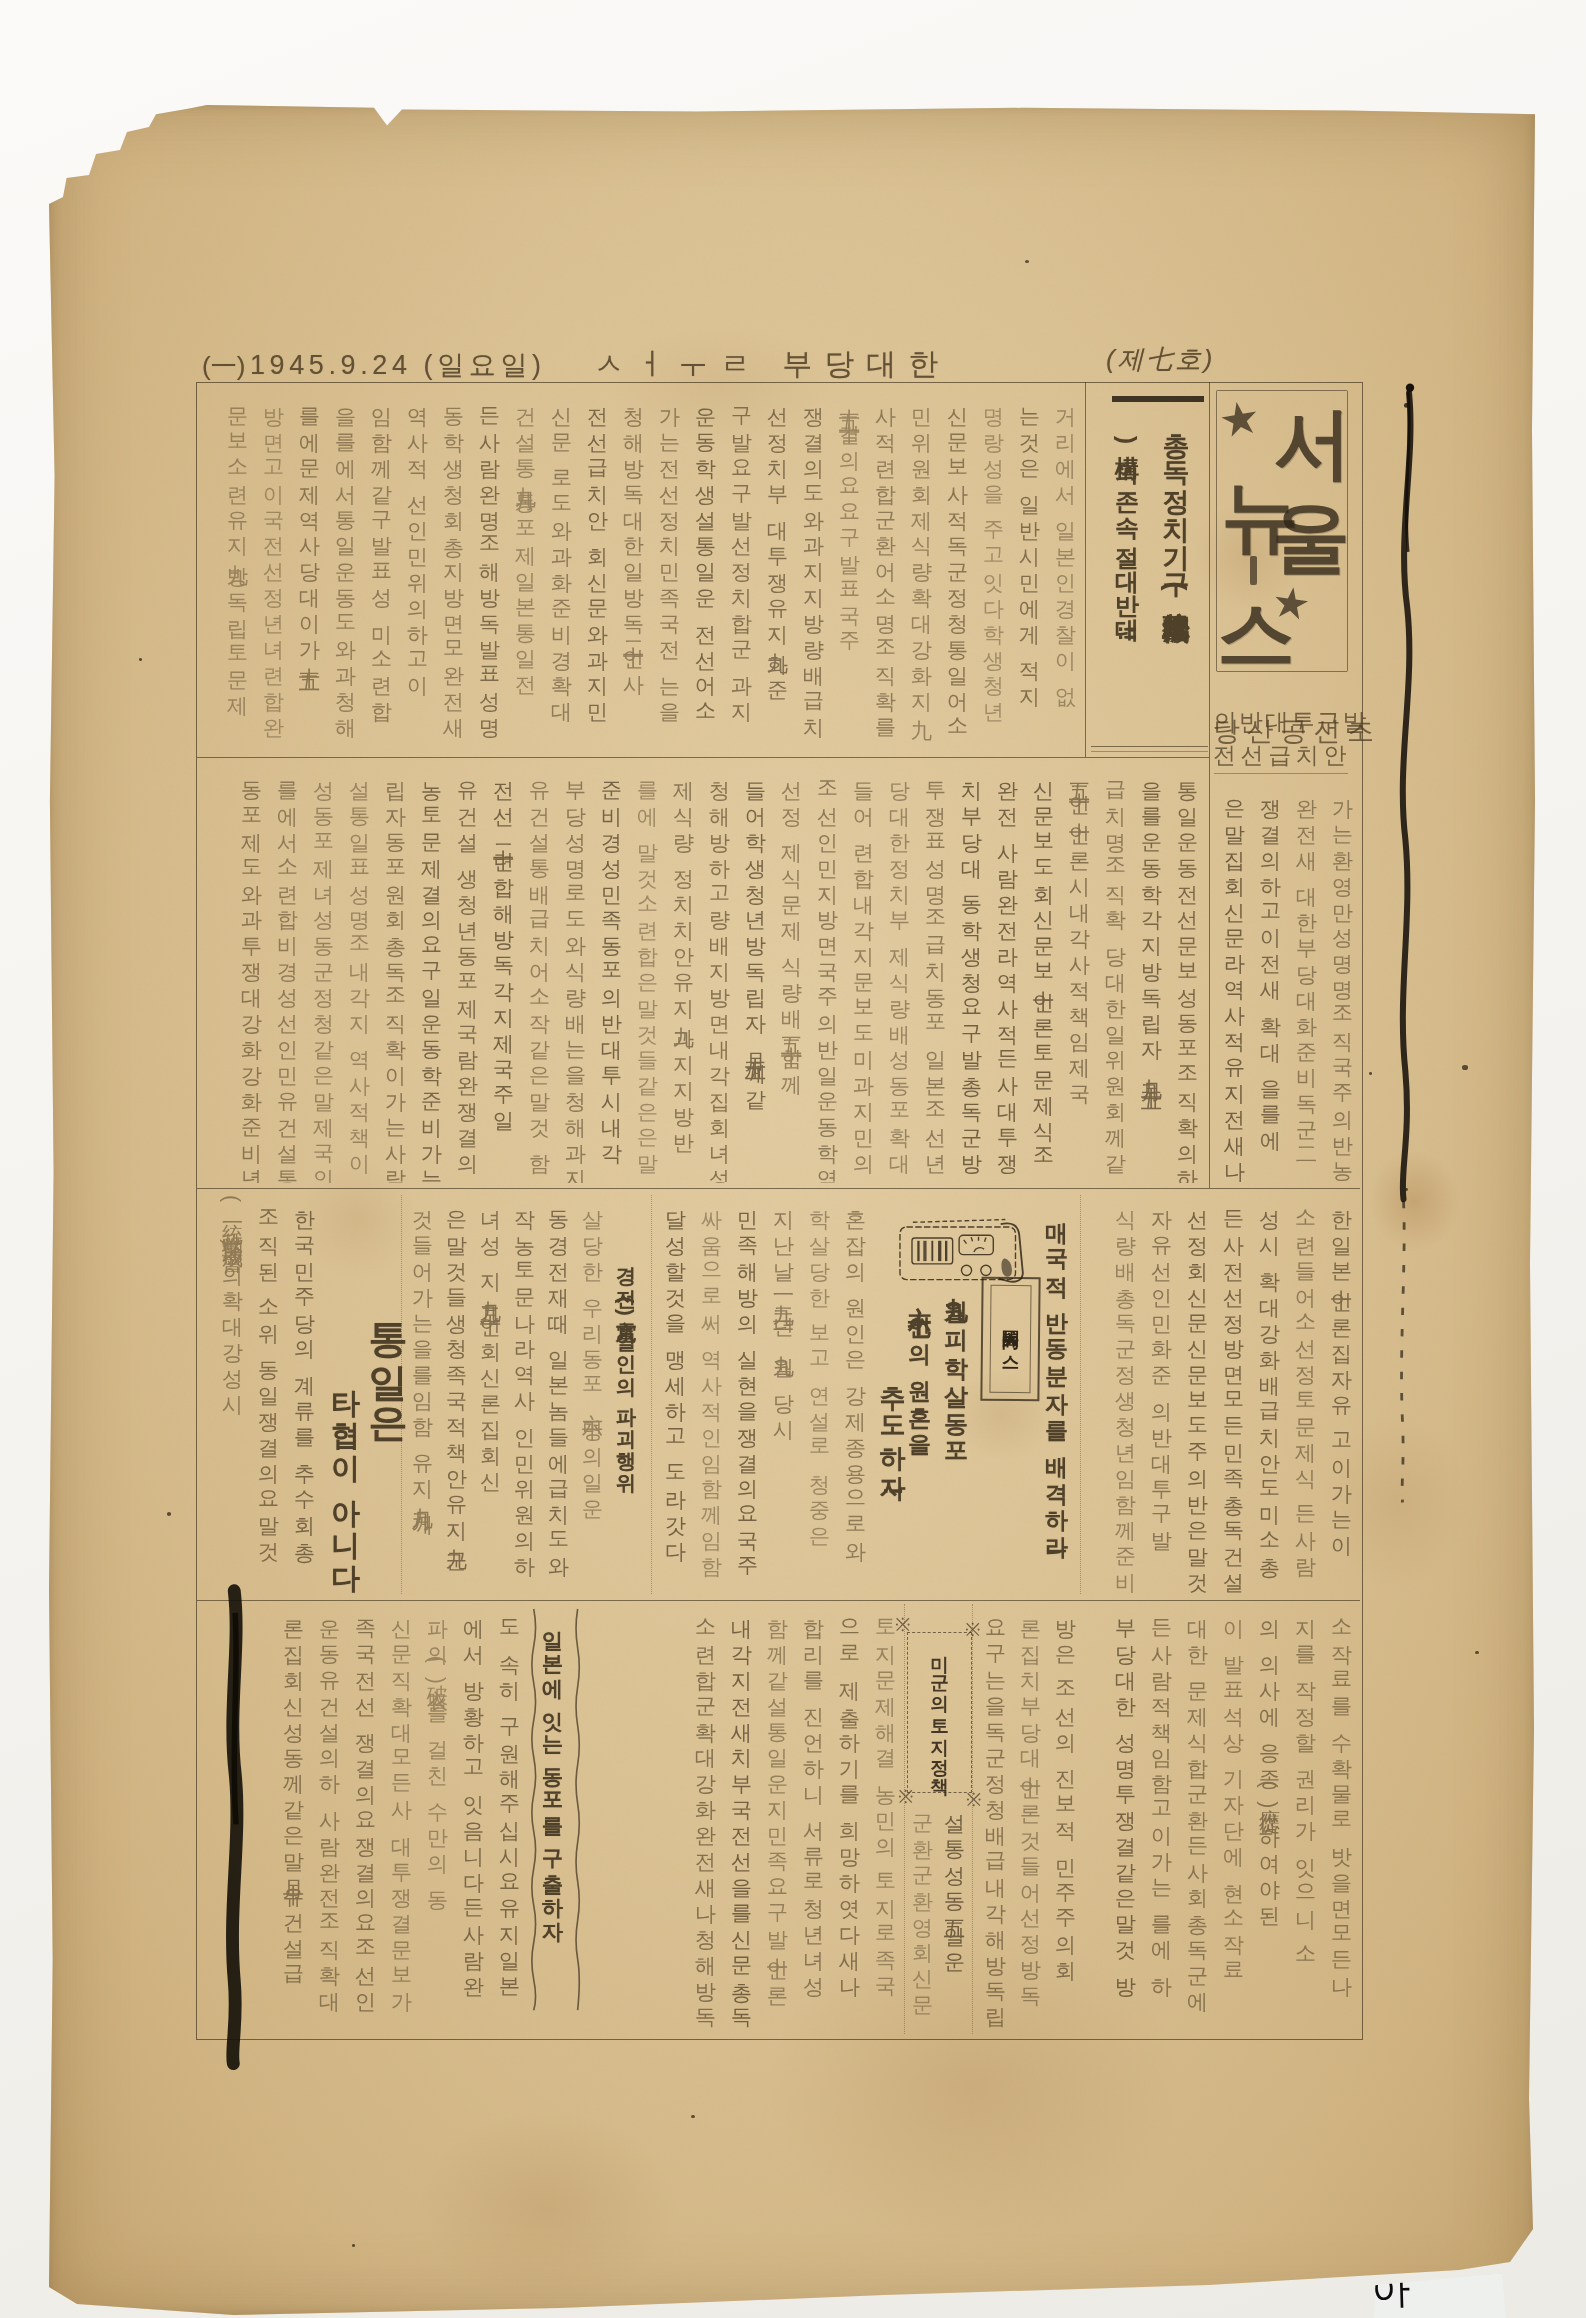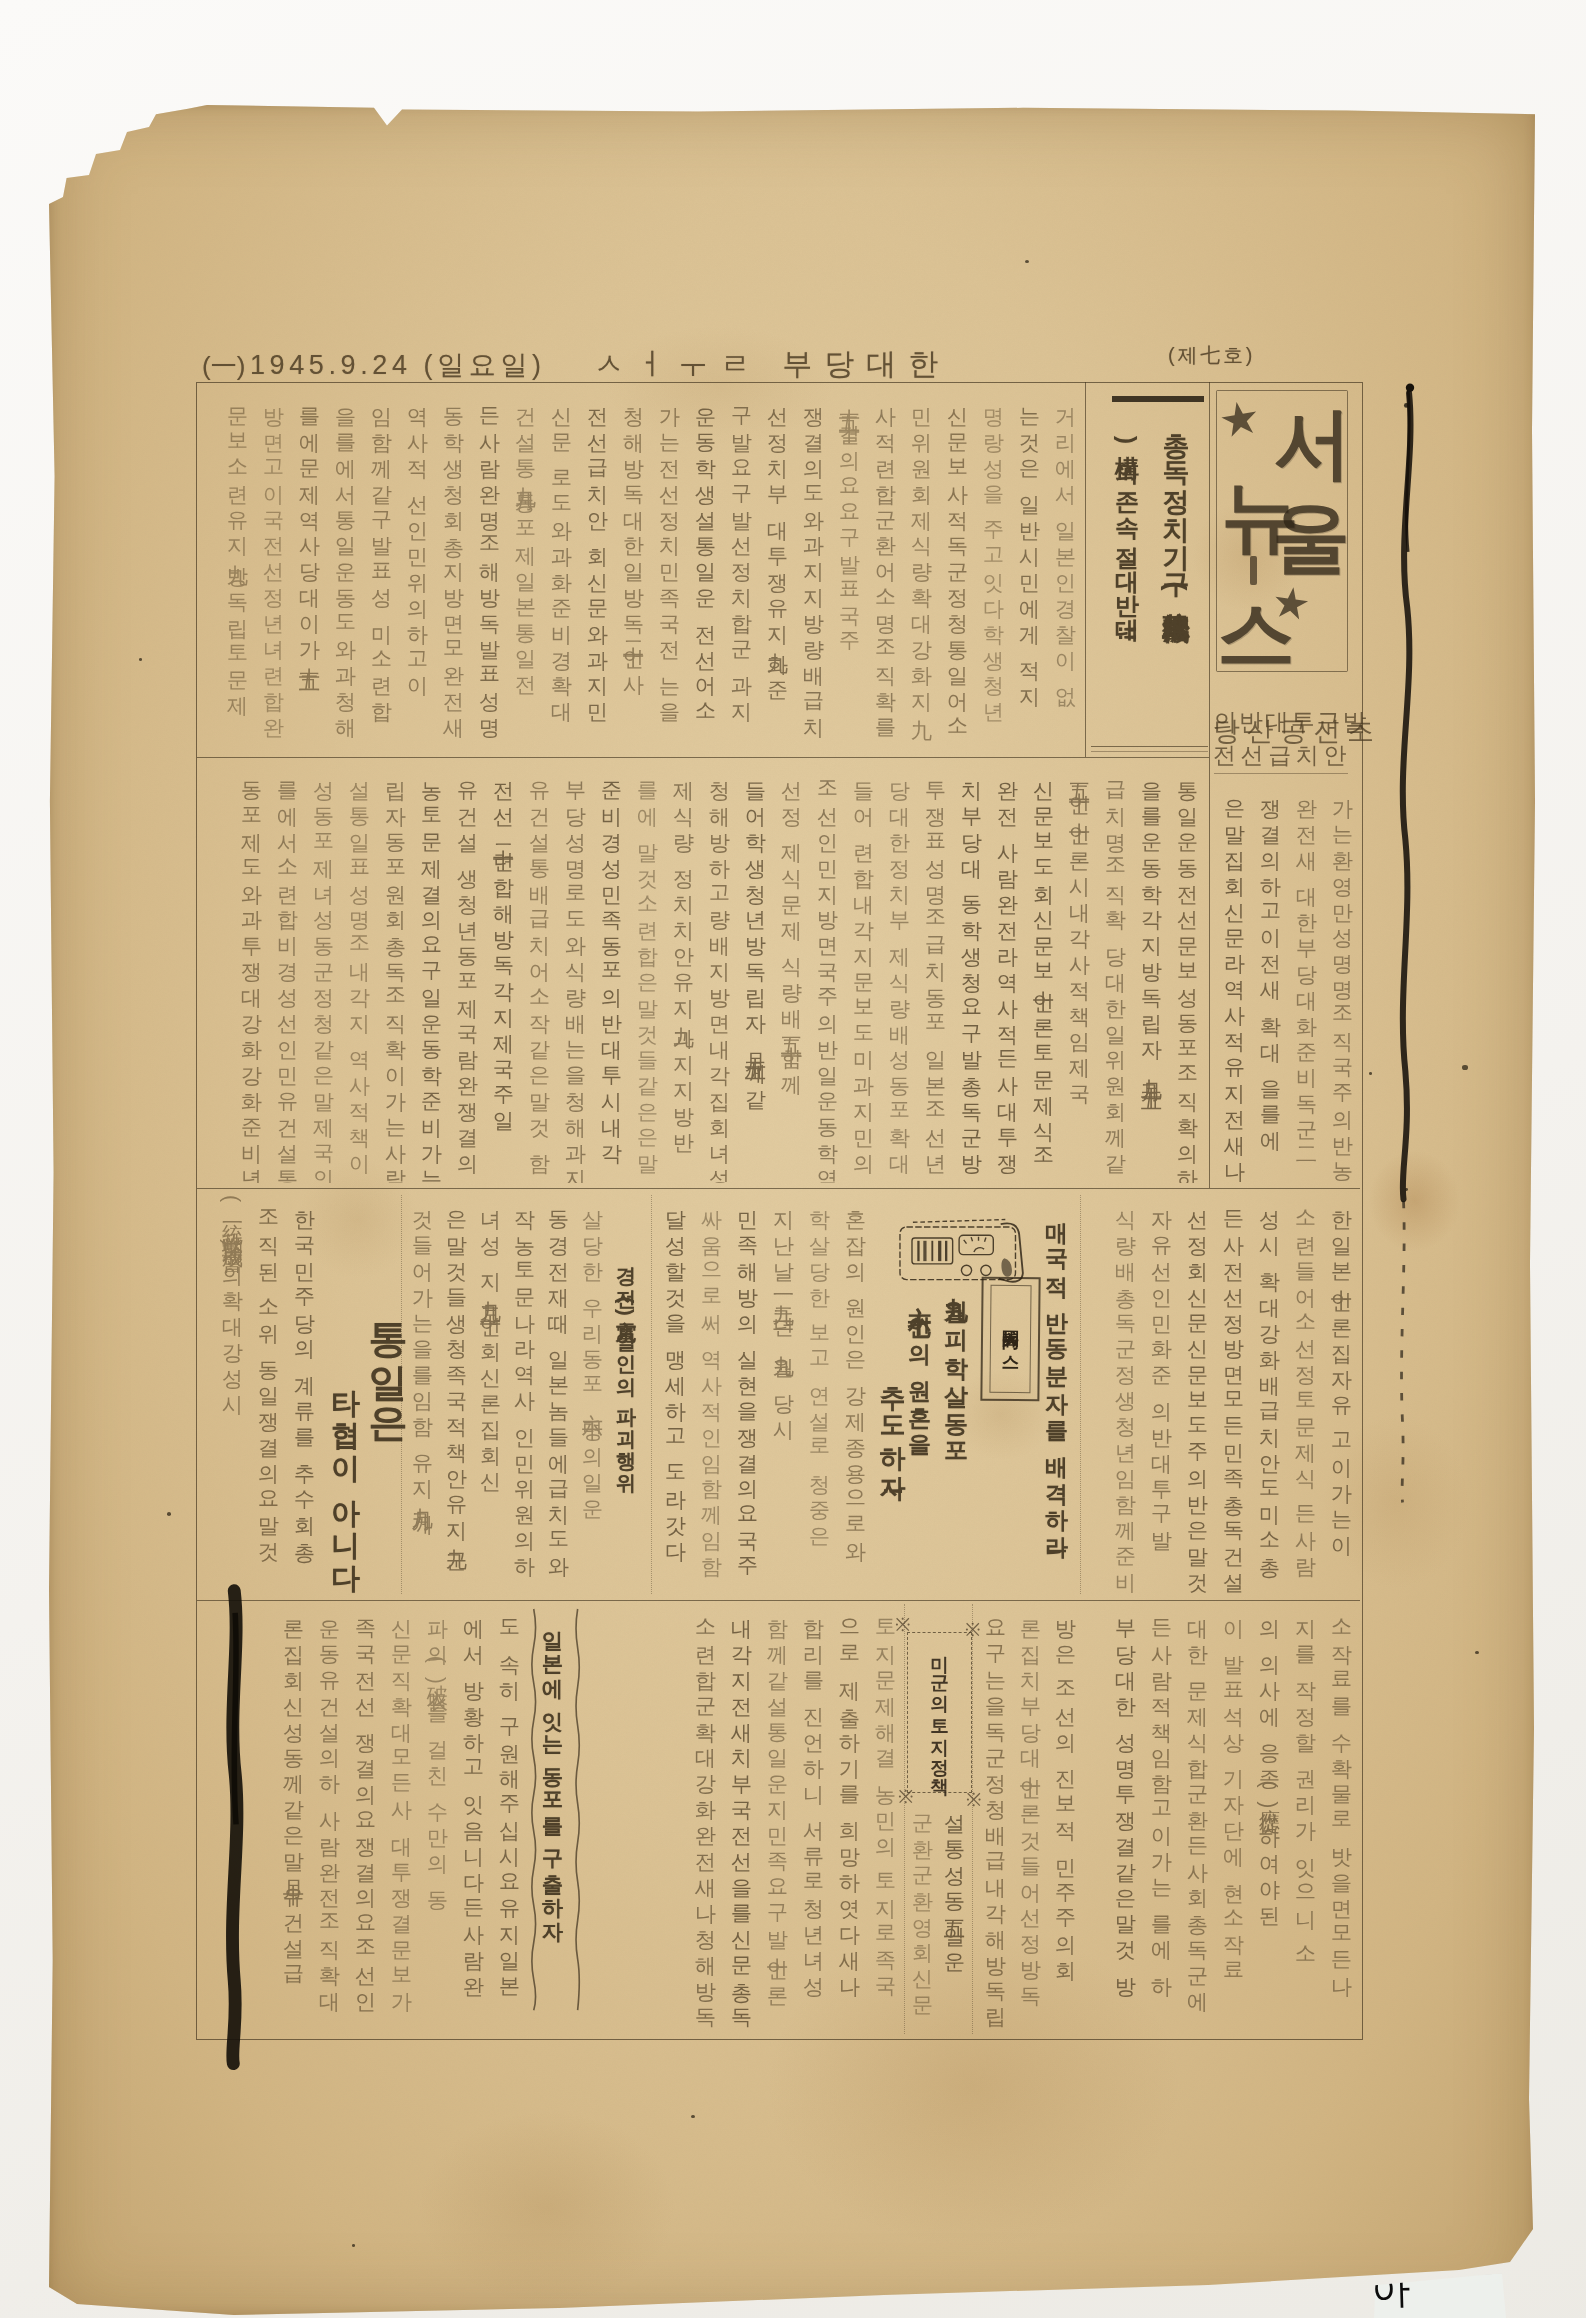--- a/index.html
+++ b/index.html
@@ -110,21 +110,21 @@
 <div class="stain" style="left:297px;top:1159px;width:121px;height:121px;background:radial-gradient(ellipse,rgba(145,105,50,.12),rgba(145,105,50,0) 70%);"></div>
 <div class="stain" style="left:951px;top:1368px;width:102px;height:93px;background:radial-gradient(ellipse,rgba(150,110,55,.14),rgba(150,110,55,0) 70%);"></div>
 <div class="stain" style="left:603px;top:325px;width:232px;height:121px;background:radial-gradient(ellipse,rgba(150,110,55,.10),rgba(150,110,55,0) 70%);"></div>
 <div class="stain" style="left:1322px;top:1414px;width:148px;height:176px;background:radial-gradient(ellipse,rgba(150,105,50,.12),rgba(150,105,50,0) 70%);"></div>
 
 <div id="ink">
 
   <div class="hdr" style="left:202px;top:349px;font-size:26px;">(一)</div>
   <div class="hdr" style="left:250px;top:347px;font-size:27px;letter-spacing:4.6px;">1945.9.24 (일요일)</div>
   <div class="hdr" style="left:594px;top:344px;font-size:30px;letter-spacing:12px;">ㅅㅓㅜㄹ 부당대한</div>
-  <div class="hdr" style="left:1168px;top:342px;font-size:20px;letter-spacing:2.8px;">(제七호)</div>
+  <div class="hdr" style="left:1106px;top:342px;font-size:26px;letter-spacing:2.8px;font-style:italic;">(제七호)</div>
 
   <div id="frame"></div>
   <div class="rule" style="left:197px;top:757px;width:1012px;height:1.4px;"></div>
   <div class="rule" style="left:197px;top:1188px;width:1163px;height:1.4px;"></div>
   <div class="rule" style="left:197px;top:1600px;width:1163px;height:1.4px;"></div>
   <div class="rule" style="left:1085px;top:382px;width:1.4px;height:375px;"></div>
   <div class="rule" style="left:1209px;top:382px;width:1.4px;height:806px;"></div>
   <div class="dotted-v" style="left:1080px;top:1195px;height:399px;"></div>
   <div class="dotted-v" style="left:651px;top:1195px;height:399px;"></div>
   <div class="dotted-v" style="left:401px;top:1195px;height:399px;"></div>

